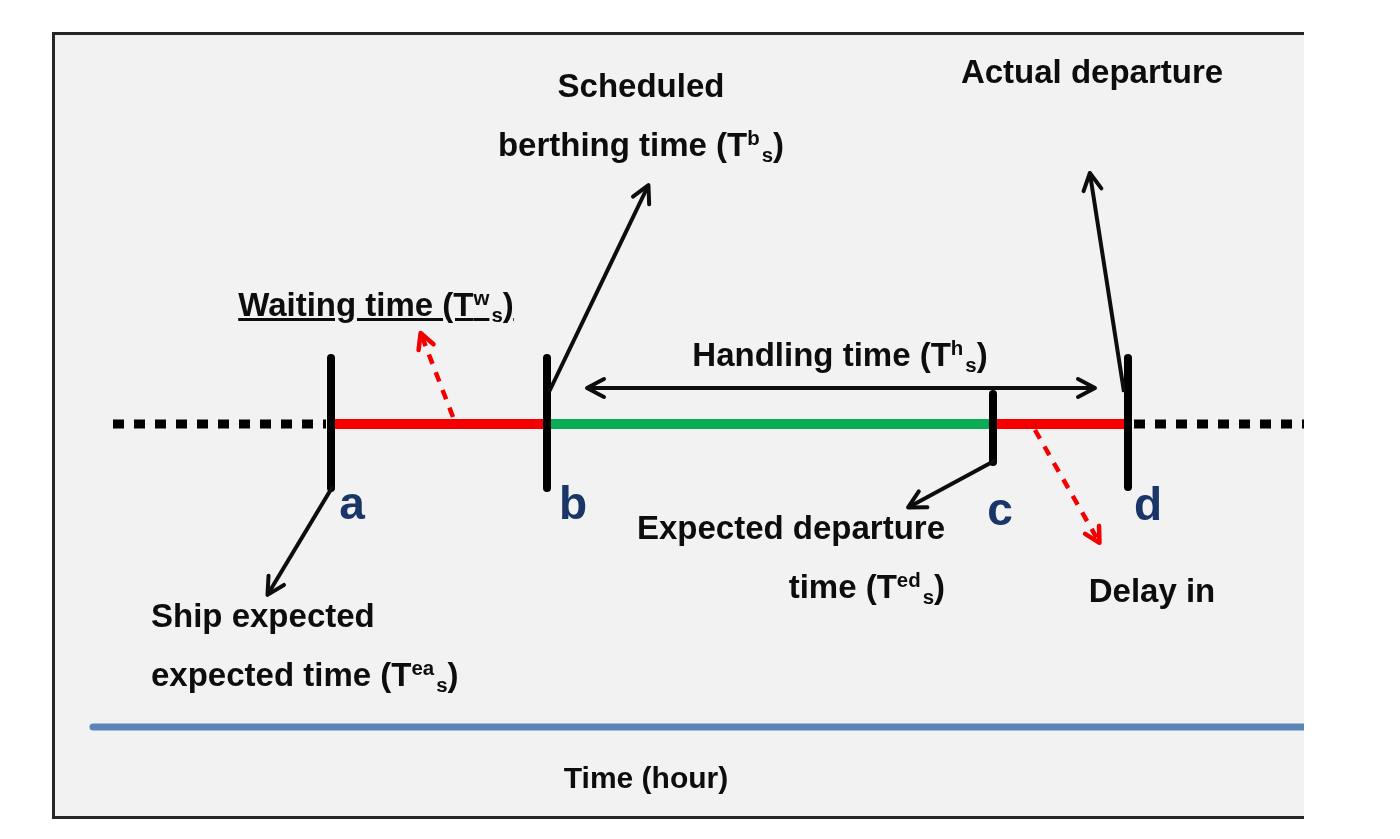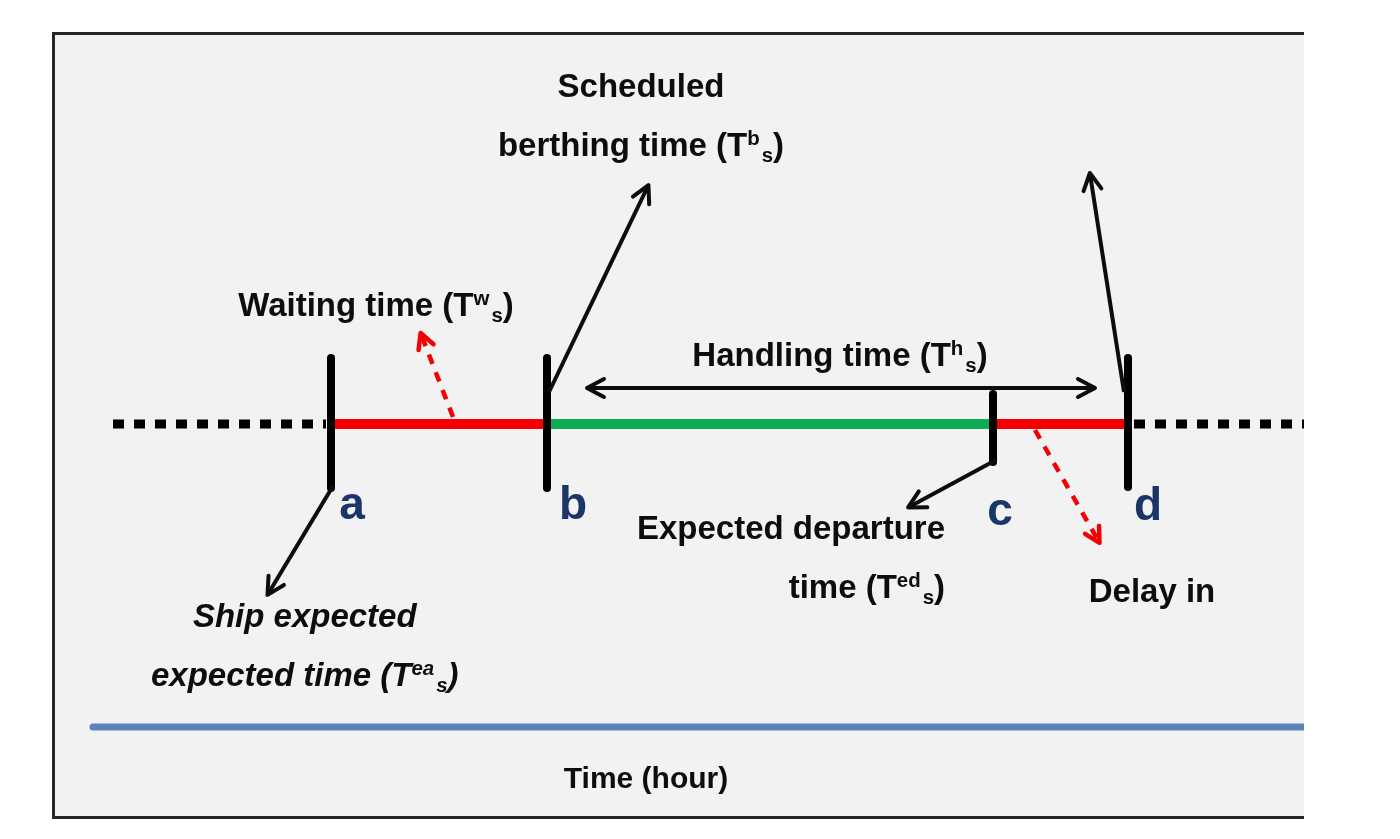--- a/index.html
+++ b/index.html
@@ -10,21 +10,21 @@
   #panel{
     position:absolute;left:52px;top:32px;width:1302px;height:781px;
     background:#f2f2f2;border:3px solid #262626;
   }
   #overlay{position:absolute;left:0;top:0;width:1400px;height:839px;}
   .lbl{
     position:absolute;color:#0d0d0d;font-weight:bold;font-size:33px;
     line-height:52px;white-space:nowrap;text-align:center;
     transform:translateX(-50%);
   }
-  .lbl.left-align{transform:none;text-align:center;font-style:italic;}
+  .lbl.left-align{transform:none;text-align:left;}
   .lbl sup{font-size:0.62em;vertical-align:0.55em;}
   .lbl sub{font-size:0.62em;vertical-align:-0.3em;margin-left:2px;}
   .marker-letter{
     position:absolute;color:#1a3568;font-weight:bold;font-size:46px;
     line-height:46px;transform:translateX(-50%);
   }
 </style>
 </head>
 <body>
 
@@ -71,23 +71,24 @@
 
     <line x1="93" y1="727" x2="1330" y2="727" stroke="#5b84b8" stroke-width="7" stroke-linecap="round" marker-end="url(#ah-blue)"></line>
   </svg>
 
   <div class="lbl" style="left:641px;top:60px;">
     <div><span>Scheduled</span></div>
     <div><span>berthing time (T</span><sup>b</sup><sub>s</sub><span>)</span></div>
   </div>
 
   <div class="lbl" style="left:1092px;top:46px;">
+    <div><span>Actual departure</span></div>
   </div>
 
-  <div class="lbl" style="left:376px;top:272px;">
+  <div class="lbl" style="left:376px;top:272px;text-decoration:underline;">
     <div><span>Waiting time (T</span><sup>w</sup><sub>s</sub><span>)</span></div>
   </div>
 
   <div class="lbl" style="left:840px;top:322px;">
     <div><span>Handling time (T</span><sup>h</sup><sub>s</sub><span>)</span></div>
   </div>
 
   <div class="lbl" style="left:791px;top:502px;text-align:right;">
     <div><span>Expected departure</span></div>
     <div><span>time (T</span><sup>ed</sup><sub>s</sub><span>)</span></div>

